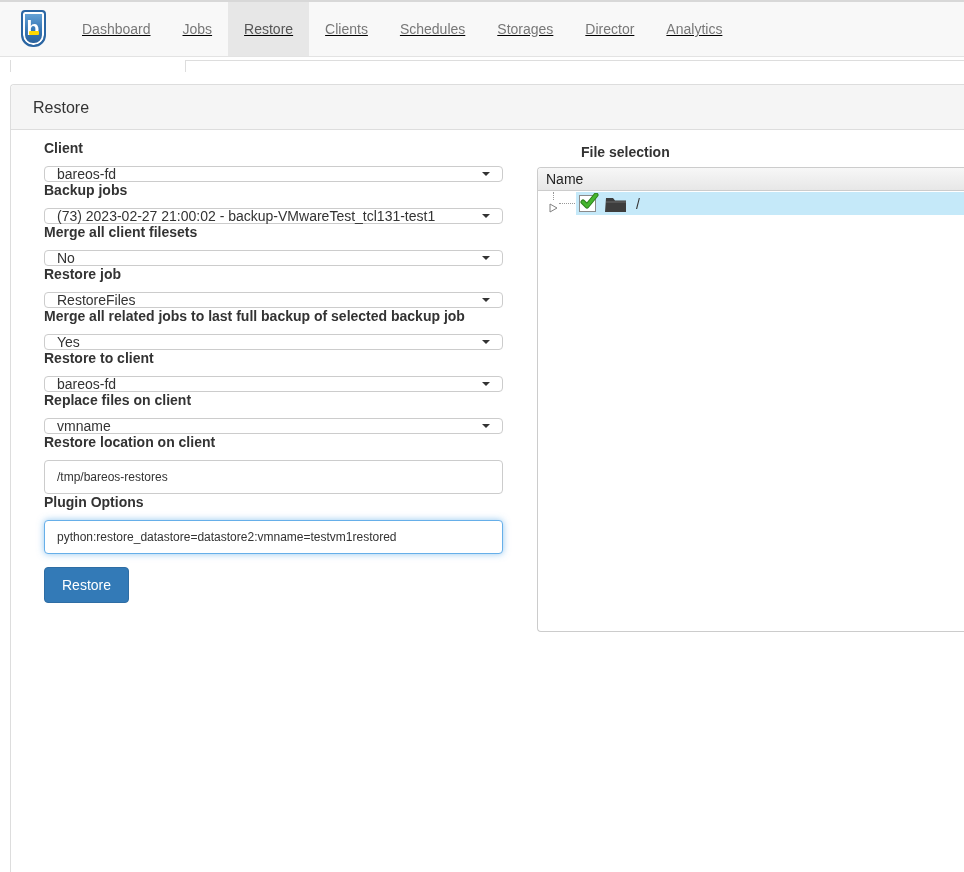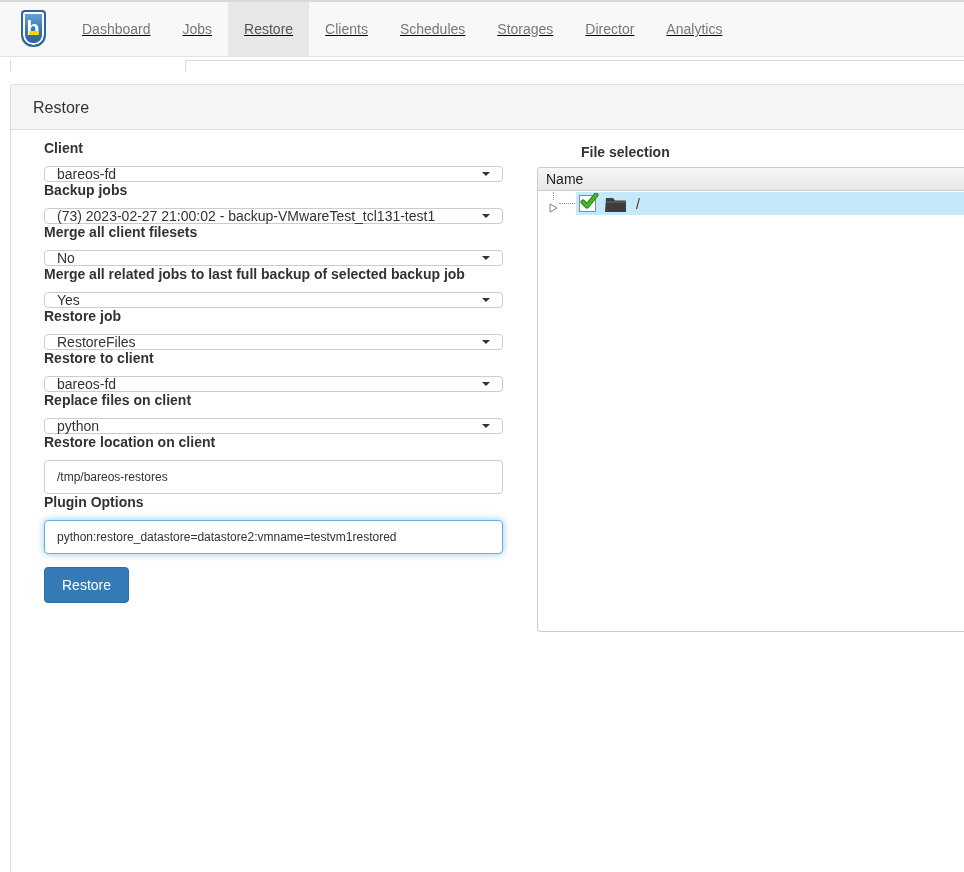--- a/index.html
+++ b/index.html
@@ -178,47 +178,47 @@
 
   <div class="group">
     <label>Merge all client filesets</label>
     <div class="select-box">
       <span class="val">No</span>
       <span class="caret"></span>
     </div>
   </div>
 
   <div class="group">
+    <label>Restore job</label>
+    <div class="select-box">
+      <span class="val">RestoreFiles</span>
+      <span class="caret"></span>
+    </div>
+  </div>
+
+  <div class="group">
     <label>Merge all related jobs to last full backup of selected backup job</label>
     <div class="select-box">
       <span class="val">Yes</span>
       <span class="caret"></span>
     </div>
   </div>
 
   <div class="group">
-    <label>Restore job</label>
-    <div class="select-box">
-      <span class="val">RestoreFiles</span>
-      <span class="caret"></span>
-    </div>
-  </div>
-
-  <div class="group">
     <label>Restore to client</label>
     <div class="select-box">
       <span class="val">bareos-fd</span>
       <span class="caret"></span>
     </div>
   </div>
 
   <div class="group">
     <label>Replace files on client</label>
     <div class="select-box">
-      <span class="val">python</span>
+      <span class="val">vmname</span>
       <span class="caret"></span>
     </div>
   </div>
 
   <div class="group">
     <label>Restore location on client</label>
     <input class="text-input" type="text" value="/tmp/bareos-restores" style="">
   </div>
 
   <div class="group">

